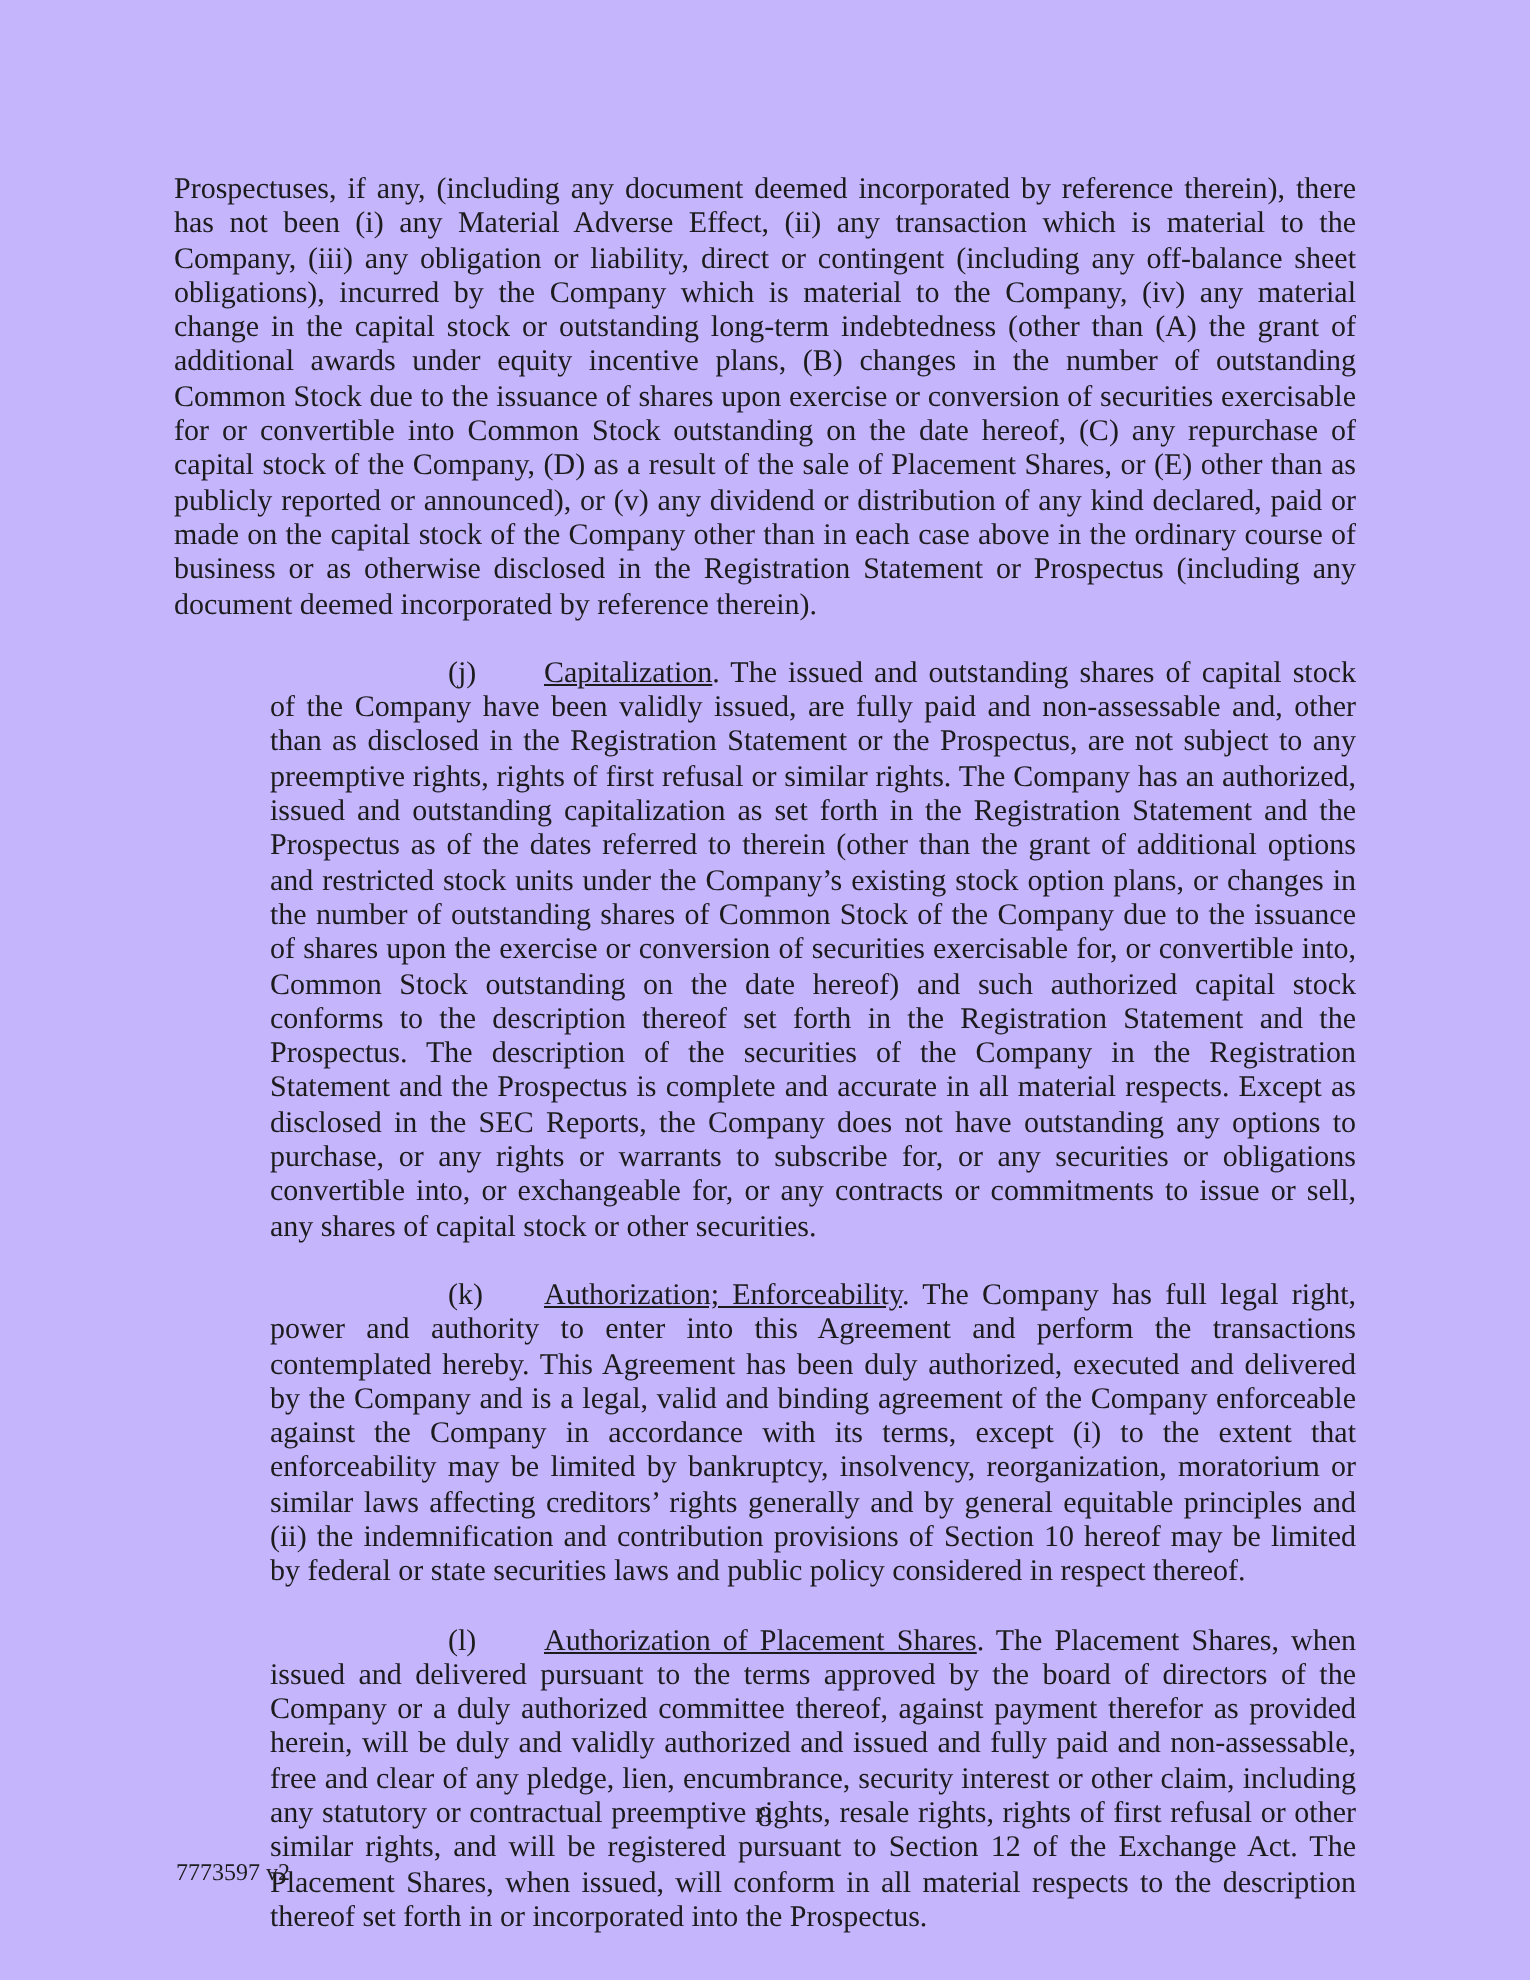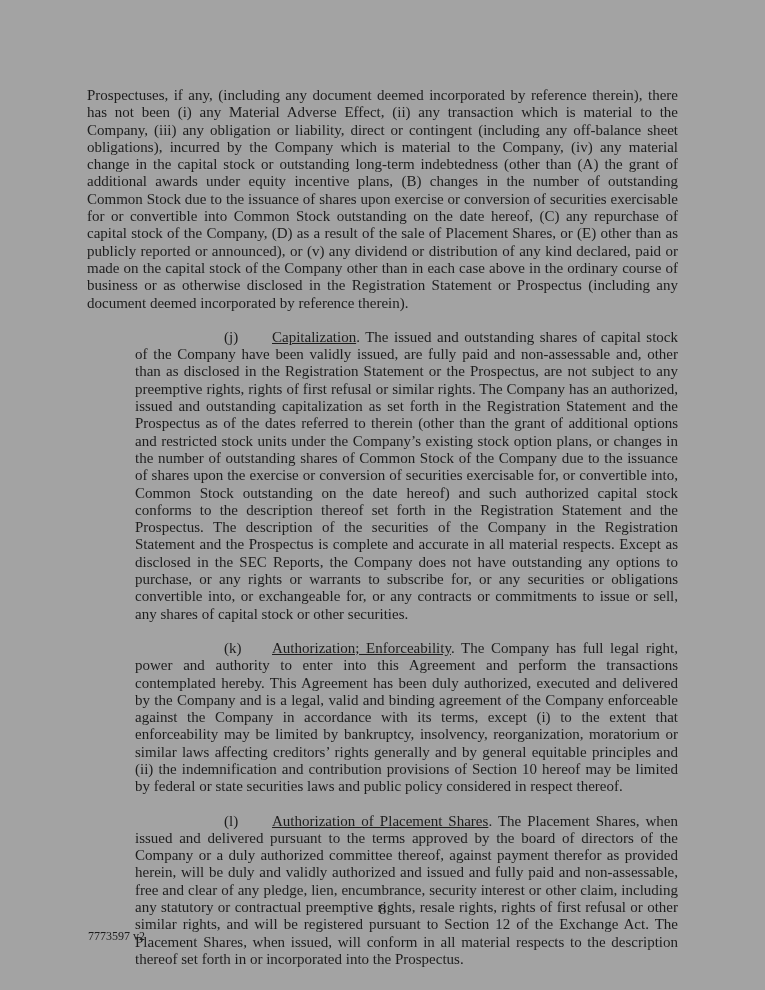--- a/index.html
+++ b/index.html
@@ -4,21 +4,21 @@
 <style>
   html, body {
     margin: 0;
     padding: 0;
     background: #ffffff;
   }
   .page {
     position: relative;
     width: 765px;
     height: 990px;
-    background: #a3a3a3;
+    background: #c4b5fd;
     font-family: "Liberation Serif", serif;
     color: #1c1c1c;
     overflow: hidden;
   }
   .content {
     position: absolute;
     left: 87px;
     top: 87px;
     width: 591px;
   }

